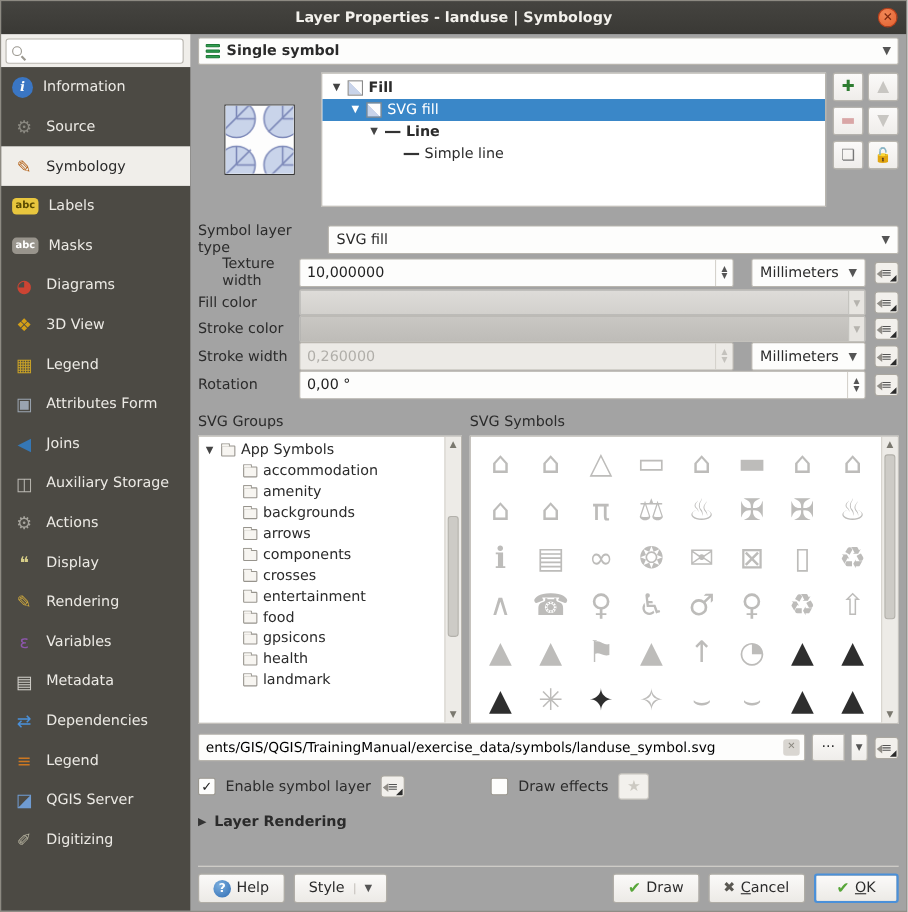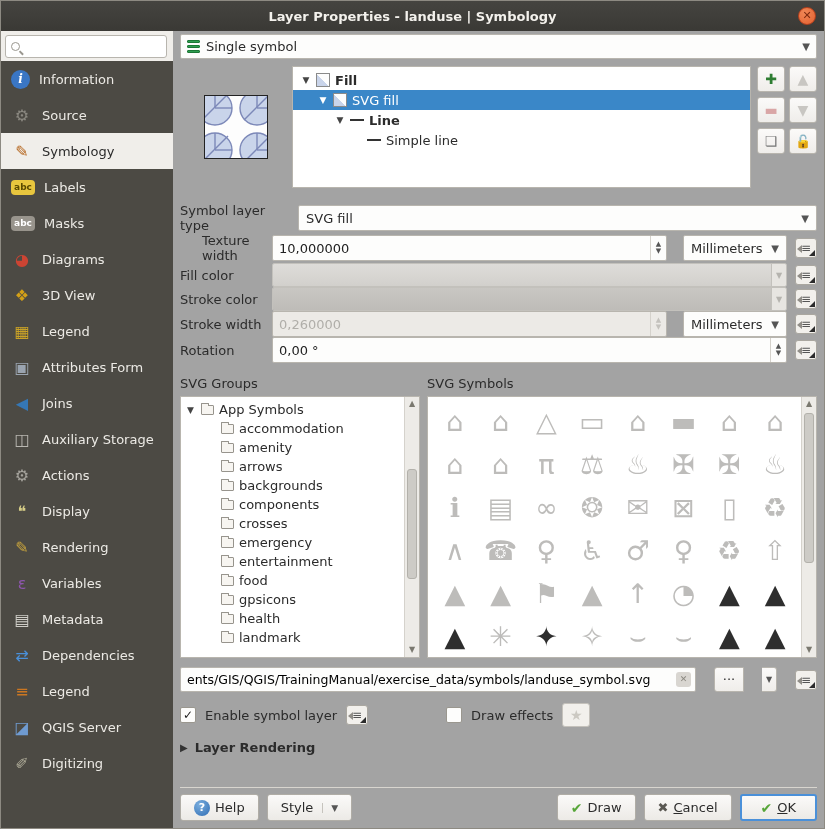--- a/index.html
+++ b/index.html
@@ -23,21 +23,21 @@
   .sidebar { flex:1; background:#4c4a44; overflow:hidden; }
   .side-item { height:36px; display:flex; align-items:center; gap:9px; padding-left:10px; color:#eceae5; cursor:pointer; }
   .side-item.selected { background:#f0eeea; color:#2b2b2b; }
   .side-icn { width:22px; height:20px; display:flex; align-items:center; justify-content:center; font-size:16px; flex:0 0 auto; }
   .side-icn.round { border-radius:50%; width:19px; height:19px; font-size:12px; font-style:italic; font-weight:bold; font-family:"DejaVu Serif",serif; }
   .side-icn.pill { border-radius:4px; width:24px; height:15px; font-size:9px; font-weight:bold; font-style:normal; }
 
   
   .rightcol { flex:1; display:flex; flex-direction:column; min-width:0; padding:0 7px; }
   .renderer-row { height:30px; display:flex; align-items:center; }
-  .renderer-select { flex:1; height:25px; background:#fdfdfc; border:1px solid #b8b5ae; border-radius:2px; display:flex; align-items:center; gap:6px; padding:0 6px; cursor:pointer; }
+  .renderer-select { flex:1; height:25px; background:#fdfdfc; border:1px solid #b8b5ae; border-radius:2px; display:flex; align-items:center; gap:6px; padding:0 6px; cursor:pointer;font-weight:bold; }
   .bars { width:13px; height:13px; display:flex; flex-direction:column; justify-content:space-between; }
   .bars i { height:3px; background:#2f9e50; border:1px solid #1d7836; border-radius:1px; display:block; }
   .dd-arrow { margin-left:auto; color:#555; font-size:10px; }
 
   
   .symbol-area { display:flex; margin-top:5px; height:122px; }
   .preview-wrap { width:112px; display:flex; align-items:center; justify-content:center; }
   .preview { width:64px; height:64px; border:1px solid #222; background:#fff; }
   .tree-box { flex:1; background:#fff; border:1px solid #b8b5ae; padding-top:3px; overflow:hidden; }
   .tree-row { height:20px; display:flex; align-items:center; gap:5px; font-size:13px; cursor:pointer; }
@@ -87,21 +87,21 @@
   .folder::before { content:""; position:absolute; top:-3px; left:-1px; width:6px; height:2px; background:#f7f5f1; border:1px solid #97948d; border-bottom:none; border-radius:1px 1px 0 0; }
   .vscroll { position:absolute; right:0; top:0; bottom:0; width:15px; background:#edebe7; border-left:1px solid #d5d2cc; }
   .vscroll .up,.vscroll .dn { position:absolute; left:0; right:0; height:14px; text-align:center; font-size:8px; color:#7a786f; line-height:14px; cursor:pointer; }
   .vscroll .dn { bottom:0; }
   .vscroll .thumb { position:absolute; left:2px; right:2px; background:#cdcbc6; border:1px solid #b3b1ab; border-radius:3px; cursor:pointer; }
   .sym-grid { display:grid; grid-template-columns:repeat(8,1fr); padding:4px 18px 0 4px; row-gap:2px; }
   .sym-cell { height:41px; display:flex; align-items:center; justify-content:center; font-size:27px; color:#bdbcba; cursor:pointer; }
   .sym-cell.dark { color:#2e2e2e; }
 
   
-  .path-row { display:flex; align-items:center; gap:18px; margin-top:9px; }
+  .path-row { display:flex; align-items:center; gap:6px; margin-top:9px; }
   .path-input { flex:1; height:25px; background:#fdfdfc; border:1px solid #b8b5ae; border-radius:2px; display:flex; align-items:center; padding:0 4px 0 6px; min-width:0; }
   .path-input input { flex:1; border:none; outline:none; font:inherit; font-size:12.5px; background:transparent; min-width:0; }
   .clear-chip { width:15px; height:15px; border-radius:3px; background:#d9d6d1; color:#8b8880; font-size:9px; line-height:15px; text-align:center; flex:0 0 auto; cursor:pointer; }
   .browse-btn { width:30px; height:25px; border:1px solid #b8b5ae; border-radius:3px 0 0 3px; background:linear-gradient(#fbfaf9,#efedea); text-align:center; cursor:pointer; }
   .browse-dd { width:15px; height:25px; border:1px solid #b8b5ae; border-left:none; border-radius:0 3px 3px 0; background:linear-gradient(#fbfaf9,#efedea); font-size:8px; color:#555; display:flex; align-items:center; justify-content:center; cursor:pointer; }
 
   
   .toggle-row { display:flex; align-items:center; margin-top:11px; gap:9px; }
   .checkbox { width:16px; height:16px; background:#fdfdfc; border:1px solid #9a978f; border-radius:2px; text-align:center; line-height:14px; font-size:12px; color:#222; cursor:pointer; flex:0 0 auto; }
   .star-btn { width:28px; height:24px; border:1px solid #c4c1bb; border-radius:3px; background:#f2f0ec; color:#ccc9c2; font-size:14px; text-align:center; line-height:22px; cursor:default; }
@@ -367,37 +367,33 @@
                 <div class="grp-row child">
                   <span class="folder"></span>
                   <span>accommodation</span>
                 </div>
                 <div class="grp-row child">
                   <span class="folder"></span>
                   <span>amenity</span>
                 </div>
                 <div class="grp-row child">
                   <span class="folder"></span>
+                  <span>backgrounds</span>
+                </div>
+                <div class="grp-row child">
+                  <span class="folder"></span>
                   <span>arrows</span>
                 </div>
                 <div class="grp-row child">
                   <span class="folder"></span>
-                  <span>backgrounds</span>
-                </div>
-                <div class="grp-row child">
-                  <span class="folder"></span>
                   <span>components</span>
                 </div>
                 <div class="grp-row child">
                   <span class="folder"></span>
                   <span>crosses</span>
-                </div>
-                <div class="grp-row child">
-                  <span class="folder"></span>
-                  <span>emergency</span>
                 </div>
                 <div class="grp-row child">
                   <span class="folder"></span>
                   <span>entertainment</span>
                 </div>
                 <div class="grp-row child">
                   <span class="folder"></span>
                   <span>food</span>
                 </div>
                 <div class="grp-row child">

